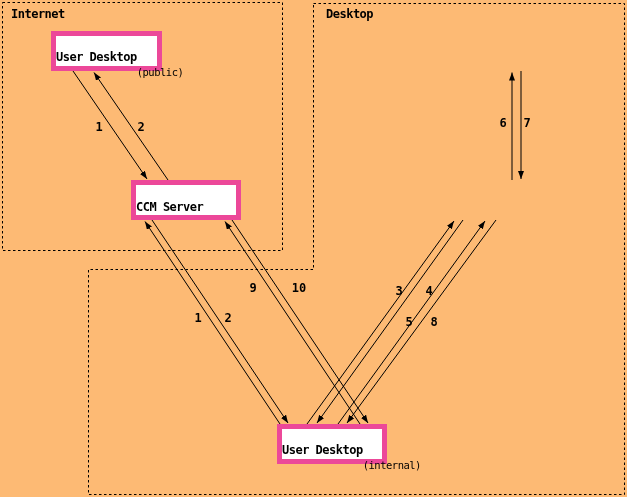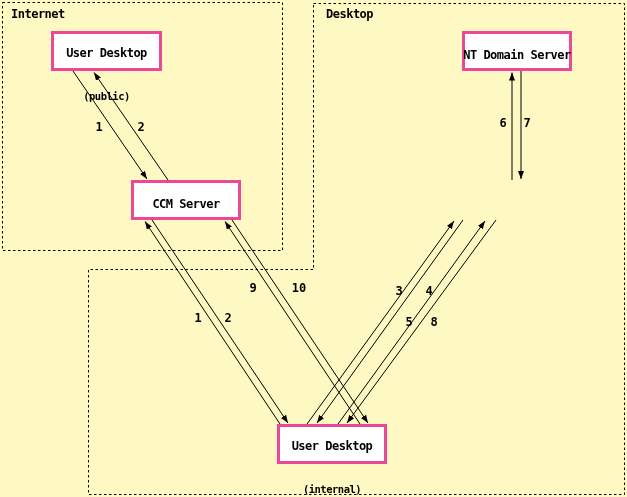--- a/index.html
+++ b/index.html
@@ -1,34 +1,34 @@
 <!DOCTYPE html>
 <html><head>
 <meta charset="utf-8">
 <style>
   html,body{margin:0;padding:0;background:#ffffff;}
   .canvas{
-    position:relative;width:627px;height:497px;background:#fef9c3;
+    position:relative;width:627px;height:497px;background:#fdba74;
     font-family:"DejaVu Sans Mono","Liberation Mono",monospace;
     color:#000;overflow:hidden;
   }
   svg.wires{position:absolute;left:0;top:0;width:627px;height:497px;}
   .zone-label{
     position:absolute;font-size:12px;font-weight:bold;line-height:14px;
     white-space:nowrap;letter-spacing:-0.5px;
   }
   .node{
-    position:absolute;border:3px solid #ec4899;background:#fff;
-    display:flex;flex-direction:column;align-items:center;
+    position:absolute;border:5px solid #ec4899;background:#fff;
+    display:flex;flex-direction:row;align-items:center;
     box-sizing:border-box;text-align:center;
   }
   .node.one-line{padding-top:14px;}
   .node.two-line{padding-top:12px;}
   .node .title{font-size:12px;font-weight:bold;line-height:14px;white-space:nowrap;letter-spacing:-0.5px;}
-  .node .subtitle{font-size:10.5px;font-weight:bold;line-height:13px;white-space:nowrap;letter-spacing:-0.5px;margin-top:30px;}
+  .node .subtitle{font-size:10.5px;font-weight:normal;line-height:13px;white-space:nowrap;letter-spacing:-0.5px;margin-top:30px;}
   .flow-label{
     position:absolute;font-size:12px;font-weight:bold;line-height:12px;
     transform:translate(-50%,-50%);white-space:nowrap;
   }
 </style>
 </head>
 <body>
 
 <div class="canvas">
 
@@ -66,23 +66,20 @@
 
   <div class="node two-line" style="left:51px;top:31px;width:111px;height:40px;">
     <div class="title">User Desktop</div>
     <div class="subtitle">(public)</div>
   </div>
 
   <div class="node one-line" style="left:131px;top:180px;width:110px;height:40px;">
     <div class="title">CCM Server</div>
   </div>
 
-  <div class="node one-line" style="left:462px;top:31px;width:110px;height:40px;">
-    <div class="title">NT Domain Server</div>
-  </div>
 
 
   <div class="node two-line" style="left:277px;top:424px;width:110px;height:40px;">
     <div class="title">User Desktop</div>
     <div class="subtitle">(internal)</div>
   </div>
 
   <div class="flow-label" style="left:99px;top:127px;">1</div>
   <div class="flow-label" style="left:141px;top:127px;">2</div>
   <div class="flow-label" style="left:198px;top:318px;">1</div>

